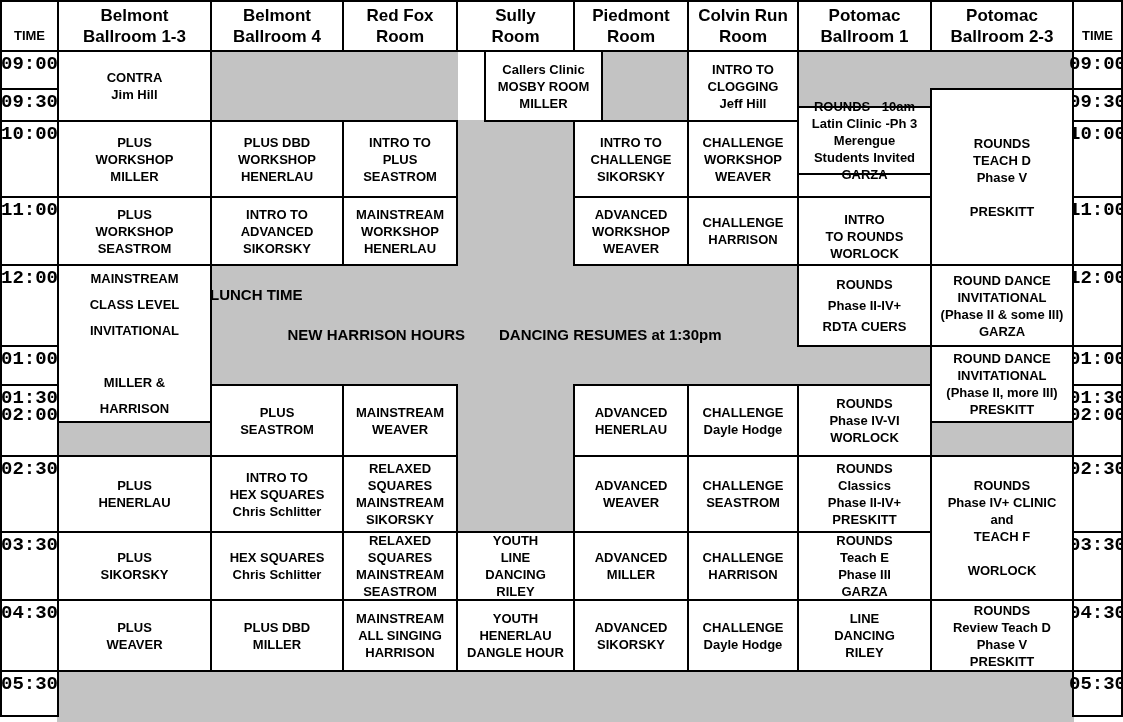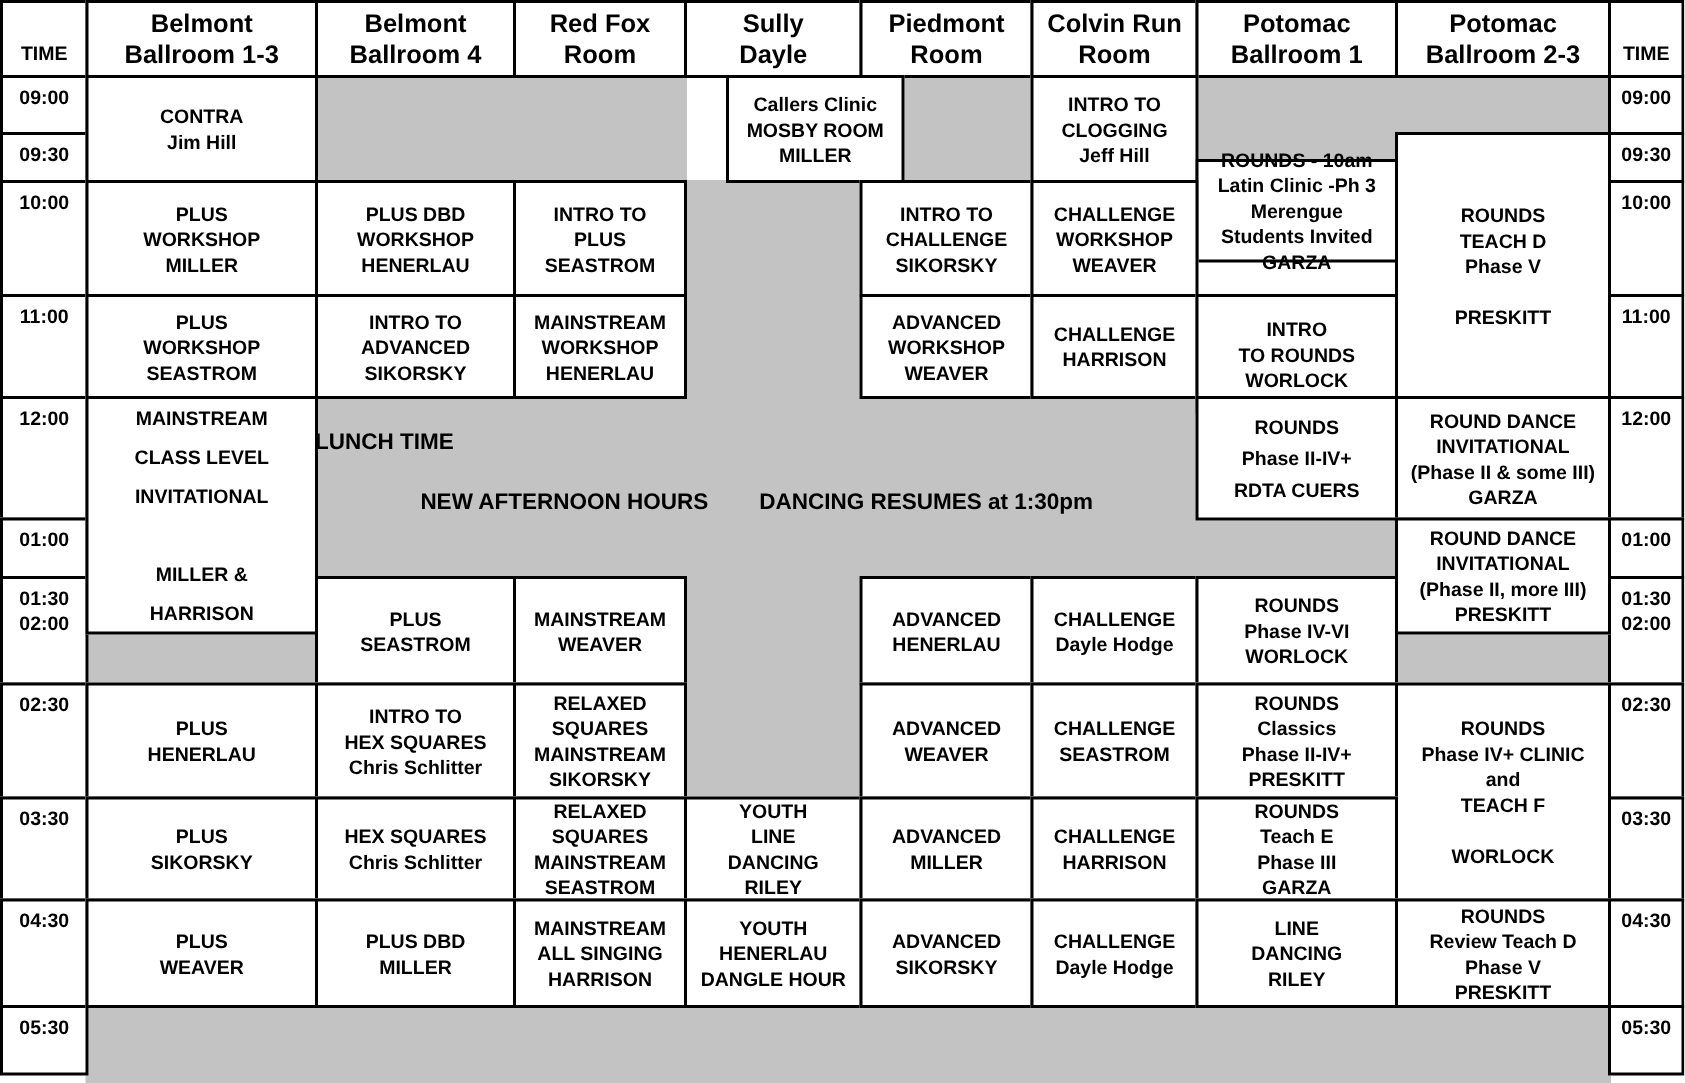--- a/index.html
+++ b/index.html
@@ -4,21 +4,21 @@
 <style>
   html,body{margin:0;padding:0;background:#ffffff}
   #schedule{position:relative;width:1123px;height:722px;overflow:hidden;background:#ffffff;
     font-family:"Liberation Sans","DejaVu Sans",sans-serif;font-weight:bold;color:#000;}
   .gray{position:absolute;background:#c3c3c3;}
   .cell{position:absolute;box-sizing:border-box;border:2px solid #000;background:#fff;
     display:flex;align-items:center;justify-content:center;text-align:center;
     white-space:pre-line;font-size:13px;line-height:17px;}
   .hdr{font-size:17px;line-height:21px;}
   .thdr{font-size:13px;align-items:flex-end;padding-bottom:6px;}
-  .tcell{align-items:flex-start;padding-top:4px;font-size:13px;}
+  .tcell{align-items:flex-start;padding-top:4px;font-size:19px;font-family:Liberation Mono, monospace;}
   .lh21{line-height:21px;}
   .lh26{line-height:26px;}
   .lunch-title{position:absolute;top:22px;left:0;width:100%;text-align:left;font-size:15px;}
   .lunch-note{position:absolute;top:62px;left:0;width:100%;display:flex;justify-content:center;gap:34px;font-size:15px;}
 </style>
 </head>
 <body>
 
 <div id="schedule">
 
@@ -29,34 +29,34 @@
   <div class="gray" style="left:456px;top:120px;width:119px;height:146px"></div>
   <div class="gray" style="left:456px;top:384px;width:119px;height:149px"></div>
   <div class="gray" style="left:797px;top:345px;width:135px;height:41px"></div>
   <div class="gray" style="left:57px;top:421px;width:155px;height:36px"></div>
   <div class="gray" style="left:930px;top:421px;width:144px;height:36px"></div>
   <div class="gray" style="left:57px;top:670px;width:1017px;height:52px"></div>
 
   <div class="gray" style="left:210px;top:264px;width:589px;height:122px">
     <div class="lunch-title">LUNCH TIME</div>
     <div class="lunch-note">
-      <span>NEW AFTERNOON HOURS</span>
+      <span>NEW HARRISON HOURS</span>
       <span>DANCING RESUMES at 1:30pm</span>
     </div>
   </div>
 
   <div class="cell thdr" style="left:0;top:0;width:59px;height:52px">TIME</div>
   <div class="cell hdr" style="left:57px;top:0;width:155px;height:52px">Belmont
 Ballroom 1-3</div>
   <div class="cell hdr" style="left:210px;top:0;width:134px;height:52px">Belmont
 Ballroom 4</div>
   <div class="cell hdr" style="left:342px;top:0;width:116px;height:52px">Red Fox
 Room</div>
   <div class="cell hdr" style="left:456px;top:0;width:119px;height:52px">Sully
-Dayle</div>
+Room</div>
   <div class="cell hdr" style="left:573px;top:0;width:116px;height:52px">Piedmont
 Room</div>
   <div class="cell hdr" style="left:687px;top:0;width:112px;height:52px">Colvin Run
 Room</div>
   <div class="cell hdr" style="left:797px;top:0;width:135px;height:52px">Potomac
 Ballroom 1</div>
   <div class="cell hdr" style="left:930px;top:0;width:144px;height:52px">Potomac
 Ballroom 2-3</div>
   <div class="cell thdr" style="left:1072px;top:0;width:51px;height:52px">TIME</div>
 

